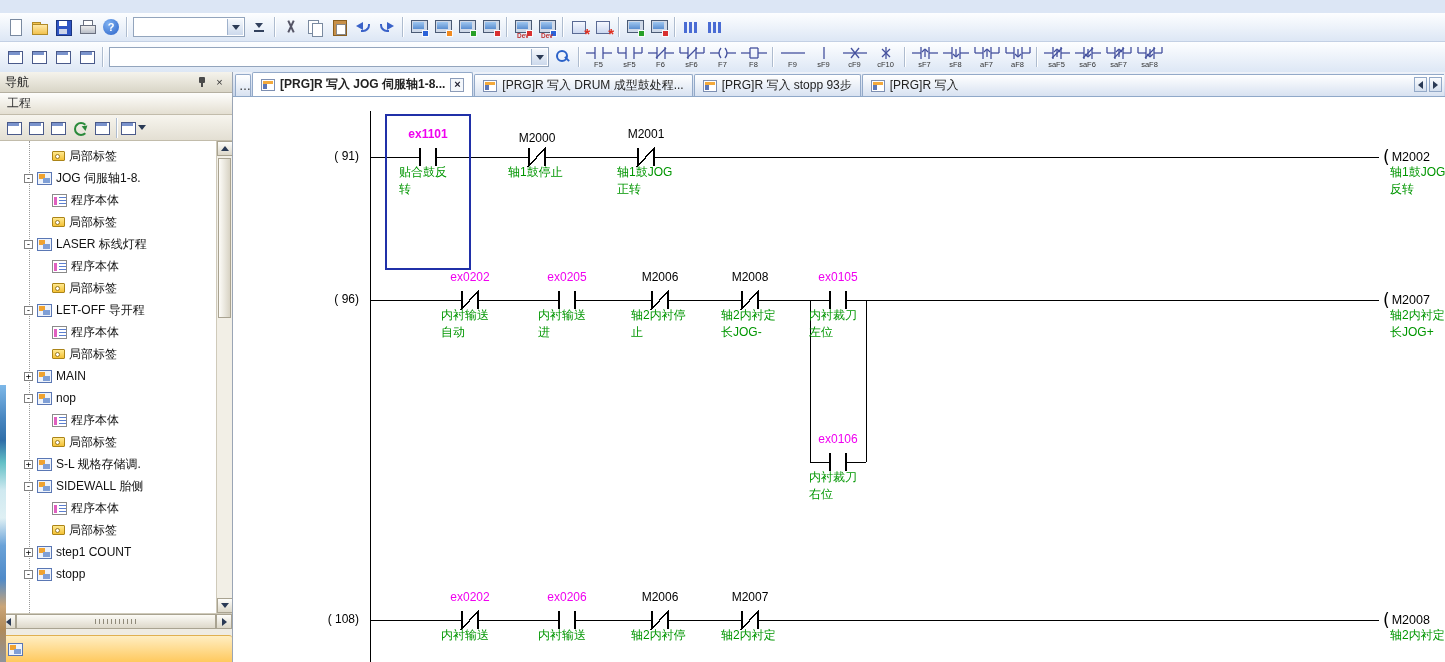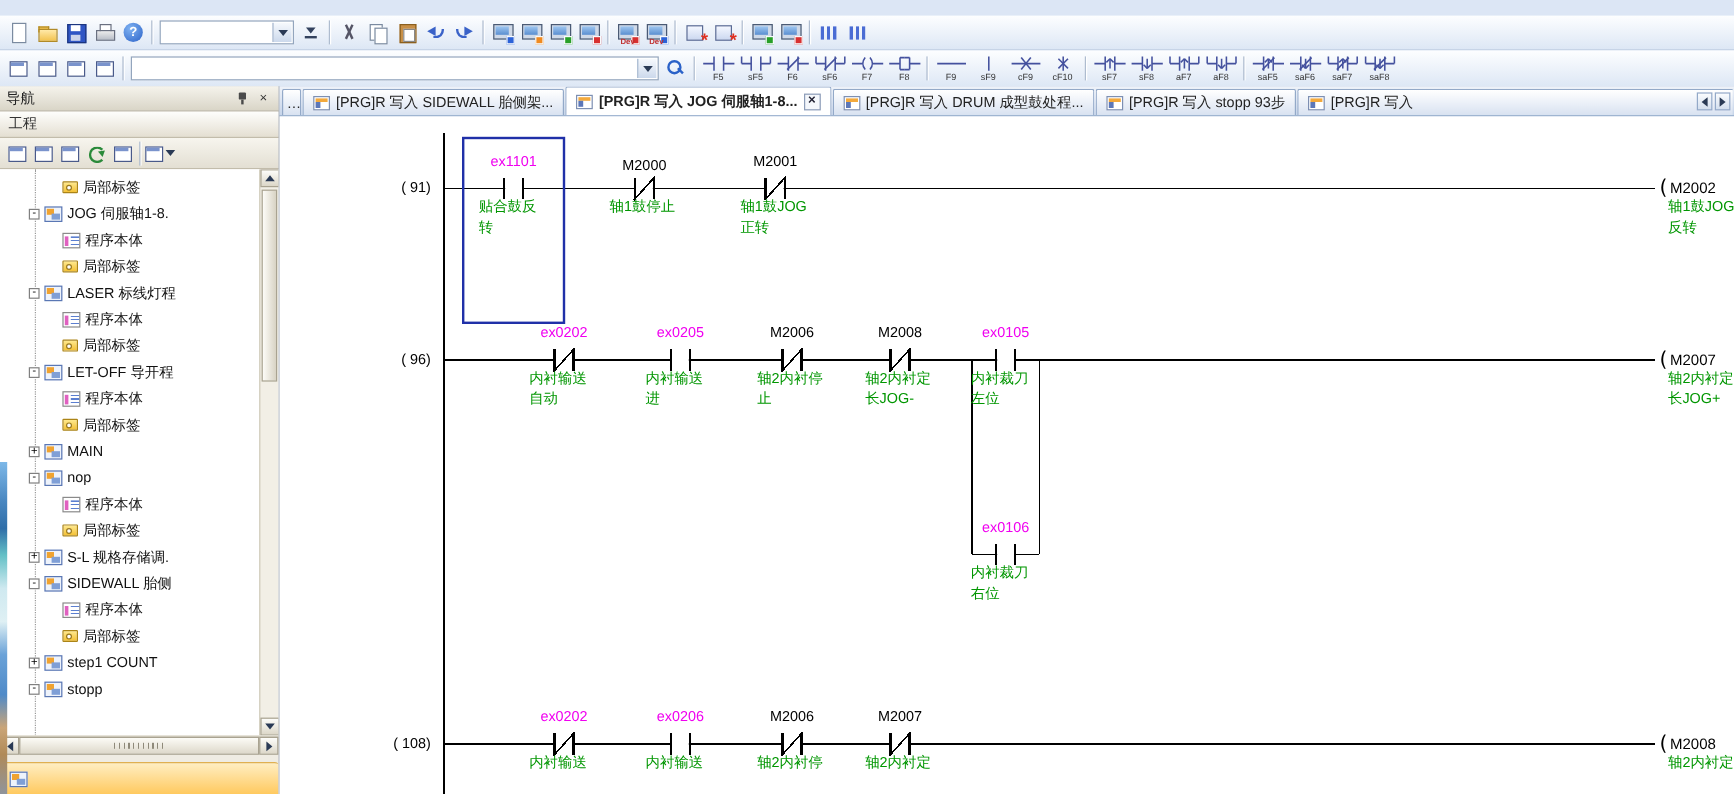--- a/index.html
+++ b/index.html
@@ -631,24 +631,20 @@
       <div class="view-btn">
         <span class="ti block"></span>
       </div>
     </div>
   </div>
 
   <div id="editor">
     <div class="tabbar" id="tabbar">
         <div class="tab partial-left">
           <span class="tlab">…</span>
-        </div>
-        <div class="tab">
-          <span class="tico"></span>
-          <span class="tlab">[PRG]R 写入 SIDEWALL 胎侧架...</span>
         </div>
         <div class="tab active">
           <span class="tico"></span>
           <span class="tlab">[PRG]R 写入 JOG 伺服轴1-8...</span>
           <span class="tclose">×</span>
         </div>
         <div class="tab">
           <span class="tico"></span>
           <span class="tlab">[PRG]R 写入 DRUM 成型鼓处程...</span>
         </div>
@@ -720,21 +716,21 @@
           <rect x="420" y="521" width="14" height="4" fill="#ffffff"></rect>
           <line x1="419" y1="514" x2="419" y2="532" stroke="#000000" stroke-width="2" shape-rendering="crispEdges"></line>
           <line x1="435" y1="514" x2="435" y2="532" stroke="#000000" stroke-width="2" shape-rendering="crispEdges"></line>
           <line x1="418" y1="533" x2="436" y2="513" stroke="#000000" stroke-width="1.4" shape-rendering="crispEdges"></line>
           <rect x="510" y="521" width="14" height="4" fill="#ffffff"></rect>
           <line x1="509" y1="514" x2="509" y2="532" stroke="#000000" stroke-width="2" shape-rendering="crispEdges"></line>
           <line x1="525" y1="514" x2="525" y2="532" stroke="#000000" stroke-width="2" shape-rendering="crispEdges"></line>
           <line x1="508" y1="533" x2="526" y2="513" stroke="#000000" stroke-width="1.4" shape-rendering="crispEdges"></line>
         </svg>
         <div class="step" style="left: 56px; top: 52px;">( 91)</div>
-        <div class="dev mg" style="left: 153px; top: 30px;">ex1101</div>
+        <div class="dev mg" style="left: 153px; top: 30px; font-weight: bold;">ex1101</div>
         <div class="cmt" style="left: 166px; top: 67px;">贴合鼓反
 转</div>
         <div class="selbox" style="left: 152px; top: 17px; width: 86px; height: 156px;"></div>
         <div class="dev" style="left: 262px; top: 34px;">M2000</div>
         <div class="cmt" style="left: 275px; top: 67px;">轴1鼓停止</div>
         <div class="dev" style="left: 371px; top: 30px;">M2001</div>
         <div class="cmt" style="left: 384px; top: 67px;">轴1鼓JOG
 正转</div>
         <div class="coil" style="left: 1150px; top: 49px;">
           <span class="p">(</span>

